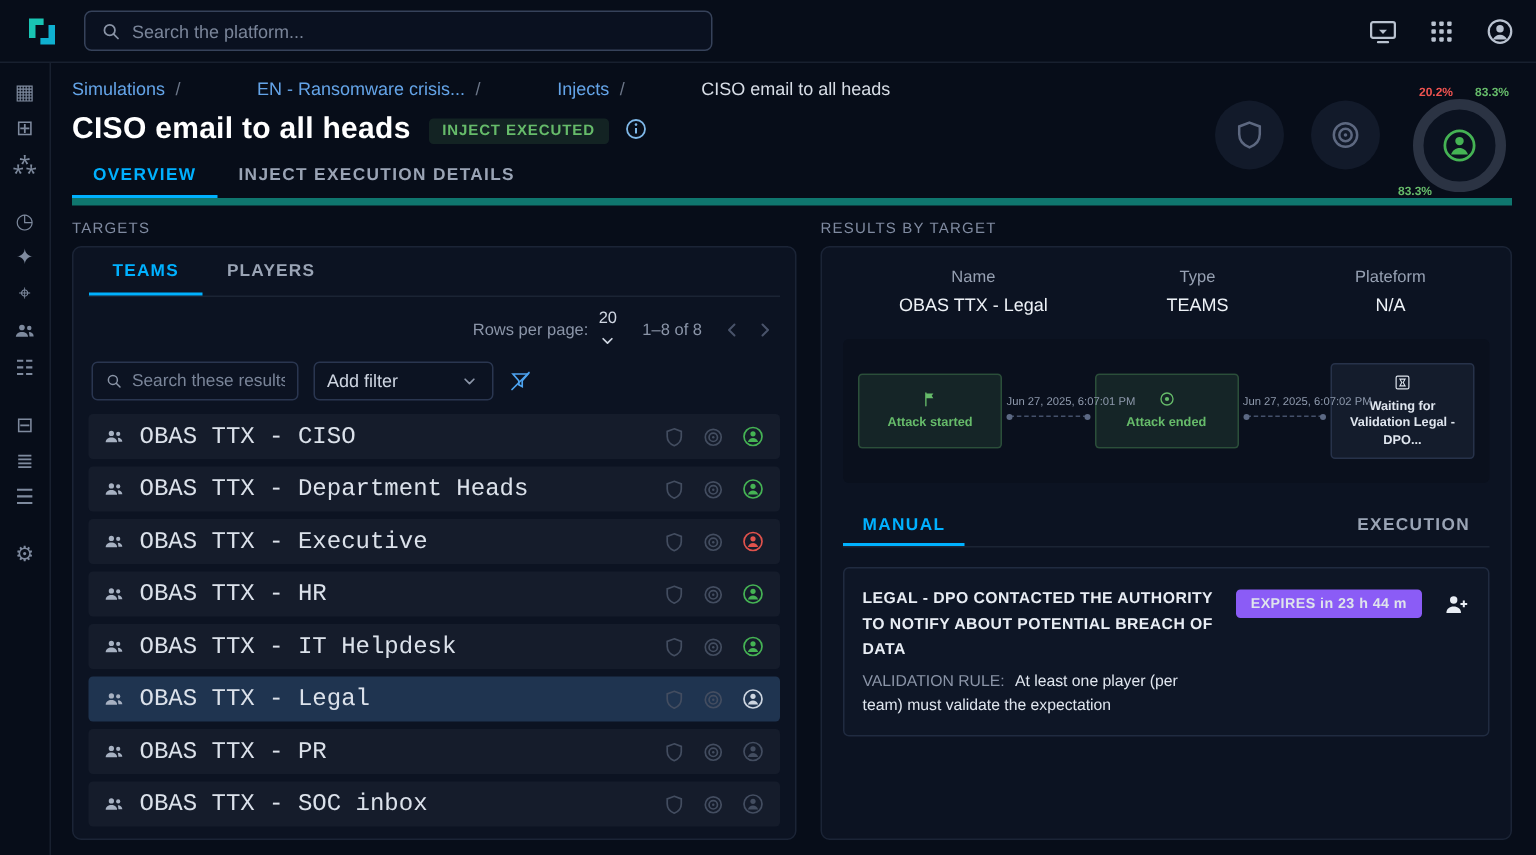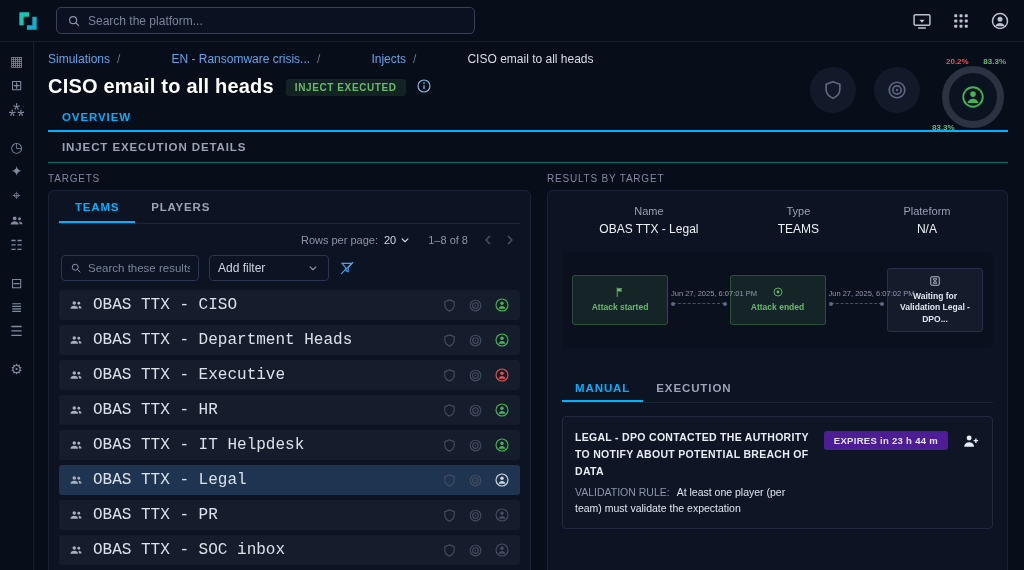--- a/index.html
+++ b/index.html
@@ -50,36 +50,36 @@
     align-items:center;justify-content:center;color:#5d6880;cursor:pointer;}
   .donut-wrap{position:relative;width:62px;height:62px;margin:14px 2px 0 4px;cursor:pointer;}
   .donut-ring{width:62px;height:62px;border-radius:50%;border:7px solid #2b3343;
     display:flex;align-items:center;justify-content:center;background:#0b1220;}
   .donut-center{color:#45b354;}
   .donut-label{position:absolute;font-size:8px;font-weight:bold;}
   .donut-label.top-red{top:-9px;left:4px;color:#ef5350;}
   .donut-label.top-green{top:-9px;right:-2px;color:#66bb6a;}
   .donut-label.bottom{bottom:-4px;left:-10px;color:#66bb6a;}
 
-  .tabs{display:flex;border-bottom:1px solid #0f766e;margin-top:4px;flex-direction:column;}
+  .tabs{display:flex;border-bottom:5px solid #0f766e;margin-top:4px;}
   .tab{padding:9px 14px;font-size:11.5px;font-weight:bold;letter-spacing:.9px;color:#9aa4b5;cursor:pointer;}
   .tab.active{color:#00b1ff;box-shadow:inset 0 -2px 0 #00b1ff;}
 
   .columns{display:grid;grid-template-columns:483px 1fr;gap:16px;margin-top:10px;}
   .section-label{font-size:10px;letter-spacing:.8px;color:#7f8aa0;text-transform:uppercase;margin-bottom:6px;}
   .panel{background:#0c1322;border:1px solid #1b2436;border-radius:6px;height:396px;overflow:hidden;}
 
   
   .panel-left{padding:0 10px 10px;}
   .itabs{display:flex;border-bottom:1px solid #1b2434;}
   .itab{padding:10px 16px;font-size:11.5px;font-weight:bold;letter-spacing:.8px;color:#9aa4b5;cursor:pointer;}
   .itab.active{color:#00b1ff;box-shadow:inset 0 -2px 0 #00b1ff;}
   .controls1{display:flex;justify-content:flex-end;align-items:center;gap:6px;padding:8px 2px 0;
     font-size:11px;color:#8b95a8;}
-  .rows-select{display:flex;align-items:center;gap:2px;color:#cfd6e2;cursor:pointer;}
+  .rows-select{display:flex;align-items:center;gap:2px;color:#cfd6e2;cursor:pointer;flex-direction:column;}
   .range{margin:0 6px 0 10px;}
   .pagebtn{color:#49536a;cursor:pointer;}
   .controls2{display:flex;align-items:center;gap:10px;padding:7px 2px 9px;}
   .minisearch{width:138px;height:26px;border:1px solid #2a3650;border-radius:4px;display:flex;
     align-items:center;gap:6px;padding:0 8px;color:#8a94a6;background:transparent;}
   .minisearch input{flex:1;min-width:0;background:transparent;border:0;outline:0;color:#cfd6e2;
     font-size:11.5px;font-family:"Liberation Sans",sans-serif;}
   .minisearch input::placeholder{color:#7a8599;}
   .filter-select{width:120px;height:26px;border:1px solid #2a3650;border-radius:4px;display:flex;
     align-items:center;justify-content:space-between;padding:0 8px;color:#cfd6e2;font-size:12px;cursor:pointer;}
@@ -103,31 +103,31 @@
   .tl-step{width:96px;min-height:50px;border-radius:3px;display:flex;flex-direction:column;align-items:center;
     justify-content:center;gap:4px;padding:6px;text-align:center;font-size:8.5px;font-weight:bold;line-height:1.35;}
   .tl-step.success{background:rgba(102,187,106,.13);border:1px solid rgba(102,187,106,.28);color:#66bb6a;}
   .tl-step.pending{background:#141c2c;border:1px solid #27324a;color:#dfe5ee;}
   .tl-conn{flex:1;position:relative;height:22px;margin:0 3px;}
   .tl-ts{position:absolute;top:0;left:0;right:16px;text-align:center;font-size:7.5px;color:#8e99ac;white-space:nowrap;}
   .tl-line{position:absolute;left:2px;right:2px;top:14px;border-top:1px dashed #44506a;}
   .tl-line::before,.tl-line::after{content:"";position:absolute;top:-2.5px;width:4px;height:4px;
     border-radius:50%;background:#5c6984;}
   .tl-line::before{left:-2px;} .tl-line::after{right:-2px;}
-  .tabs2{display:flex;border-bottom:1px solid #1b2434;margin-top:26px;}
+  .tabs2{display:flex;border-bottom:1px solid #1b2434;margin-top:14px;justify-content:space-between;}
   .tabs2 .tab{padding:8px 13px;}
   .exp-card{margin-top:13px;border:1px solid #202b40;background:#0e1626;border-radius:4px;
     padding:12px;display:flex;align-items:flex-start;gap:12px;}
   .exp-main{flex:1;min-width:0;}
   .exp-title{font-size:10.5px;font-weight:bold;color:#e8edf4;letter-spacing:.3px;line-height:1.6;max-width:300px;}
   .exp-rule{margin-top:5px;font-size:10.5px;line-height:1.5;}
   .exp-rule-label{color:#8b95a8;}
   .exp-rule-text{color:#dfe5ee;margin-left:4px;}
   .exp-side{display:flex;align-items:center;gap:14px;margin-top:2px;}
-  .exp-badge{background:#4c1d95;color:#dfe4ec;font-size:9.5px;font-weight:bold;letter-spacing:.3px;
+  .exp-badge{background:#8b5cf6;color:#dfe4ec;font-size:9.5px;font-weight:bold;letter-spacing:.3px;
     padding:4px 10px;border-radius:3px;white-space:nowrap;}
   .exp-side .ic{color:#e8edf4;cursor:pointer;}
 </style>
 </head>
 <body>
 
 <svg width="0" height="0" style="position:absolute">
   <defs>
     <symbol id="i-logo" viewBox="0 0 24 24">
       <path d="M4 4h9v4H8v8H4z" fill="#19c5b4"></path>

